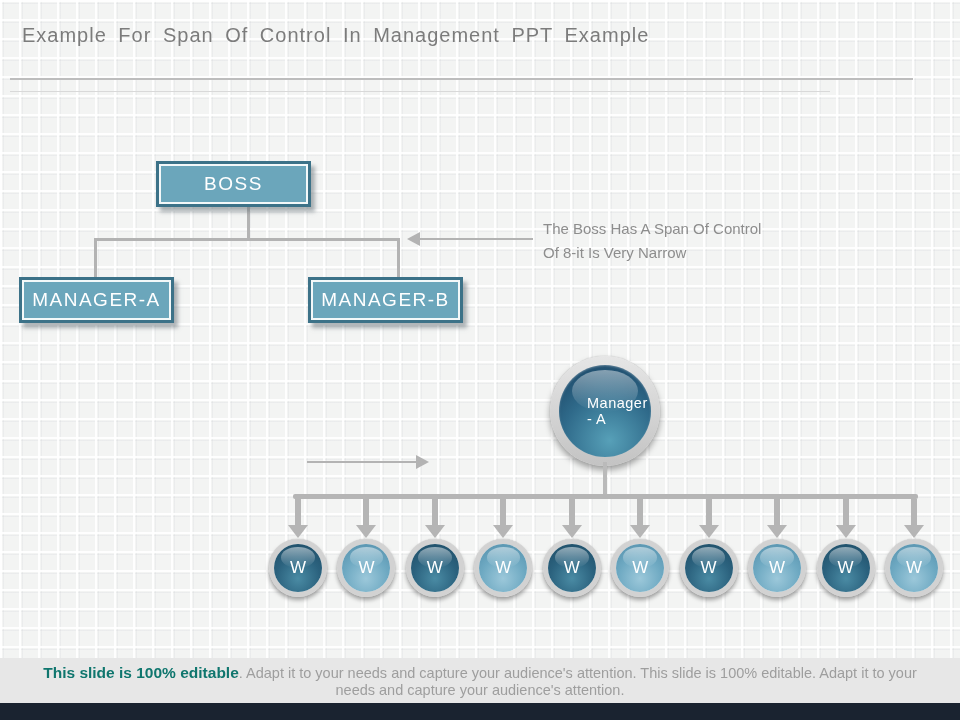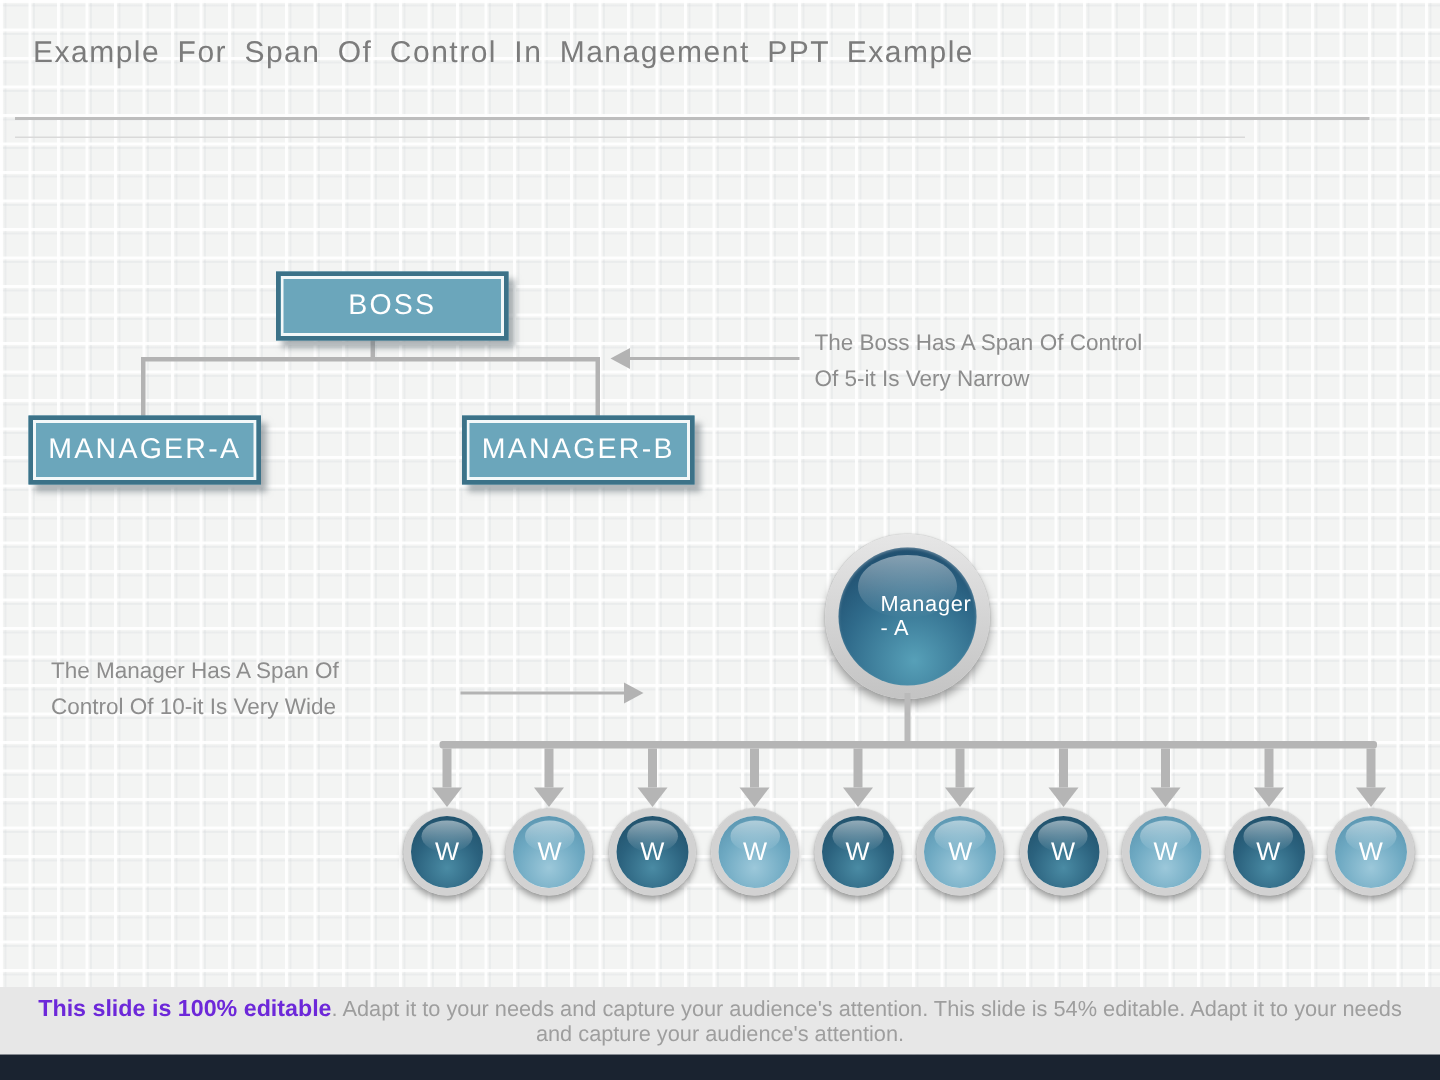--- a/index.html
+++ b/index.html
@@ -27,21 +27,21 @@
   .rule2 { position:absolute; left:10px; top:91px; width:820px; height:1px; background:#d9d9d9; }
 
   
   .obox {
     position:absolute; width:155px; height:46px;
     background:#6ba6bb; border:3px solid #3c7288;
     box-shadow: inset 0 0 0 2px #f3f8f9, 4px 5px 4px rgba(110,120,125,.55);
     display:flex; align-items:center; justify-content:center;
     color:#ffffff; font-size:19px; letter-spacing:1.5px;
   }
-  .boss { left:184px; top:161px;margin-top:20px; }
+  .boss { left:156px; top:161px; }
   .mgra { left:19px;  top:277px; }
   .mgrb { left:308px; top:277px; }
 
   .conn { position:absolute; background:#b3b3b3; }
 
   
   .arrowhead-left {
     position:absolute; width:0; height:0;
     border-top:7px solid transparent; border-bottom:7px solid transparent;
     border-right:13px solid #b3b3b3;
@@ -109,21 +109,21 @@
 
   
   .footer {
     position:absolute; left:0; top:658px; width:960px; height:45px;
     background:#e7e7e7; display:flex; align-items:flex-start; justify-content:center;
   }
   .footer-text {
     max-width:912px; margin-top:7px; text-align:center;
     font-size:14.5px; line-height:16.5px; color:#9e9e9e;
   }
-  .footer-text b { color:#6d28d9; font-size:15.5px; font-weight:bold; }
+  .footer-text b { color:#0f766e; font-size:15.5px; font-weight:bold; }
   .bottom-strip { position:absolute; left:0; top:703px; width:960px; height:17px; background:#1a2330; }
 </style>
 </head>
 <body>
 
 <div class="slide">
 
   <div class="title">Example For Span Of Control In Management PPT Example</div>
   <div class="rule1"></div>
   <div class="rule2"></div>
@@ -140,27 +140,23 @@
     <span>MANAGER-A</span>
   </div>
   <div class="obox mgrb">
     <span>MANAGER-B</span>
   </div>
 
   <div class="conn" style="left:418px; top:238px; width:115px; height:2px;"></div>
   <div class="arrowhead-left" style="left:407px; top:232px;"></div>
   <div class="note note-boss">
     <div>The Boss Has A Span Of Control</div>
-    <div>Of 5-it Is Very Narrow</div>
-  </div>
-
-  <div class="note note-mgr">
-    <div>The Manager Has A Span Of</div>
-    <div>Control Of 10-it Is Very Wide</div>
-  </div>
+    <div>Of 8-it Is Very Narrow</div>
+  </div>
+
   <div class="conn" style="left:307px; top:461px; width:110px; height:2px;"></div>
   <div class="arrowhead-right" style="left:416px; top:455px;"></div>
 
   <div class="mring">
     <div class="msphere">
       <span class="mlabel">Manager - A</span>
     </div>
   </div>
   <div class="conn" style="left:603px; top:462px; width:4px; height:34px; background:#bababa;"></div>
 
@@ -262,17 +258,17 @@
         <div class="whead"></div>
         <div class="wring">
           <div class="wsphere light">
             <span>W</span>
           </div>
         </div>
       </div>
     </div>
 
   <div class="footer">
-    <div class="footer-text"><b>This slide is 100% editable</b><span>. Adapt it to your needs and capture your audience's attention. This slide is 54% editable. Adapt it to your needs and capture your audience's attention.</span></div>
+    <div class="footer-text"><b>This slide is 100% editable</b><span>. Adapt it to your needs and capture your audience's attention. This slide is 100% editable. Adapt it to your needs and capture your audience's attention.</span></div>
   </div>
   <div class="bottom-strip"></div>
 
 </div>
 
 </body></html>

